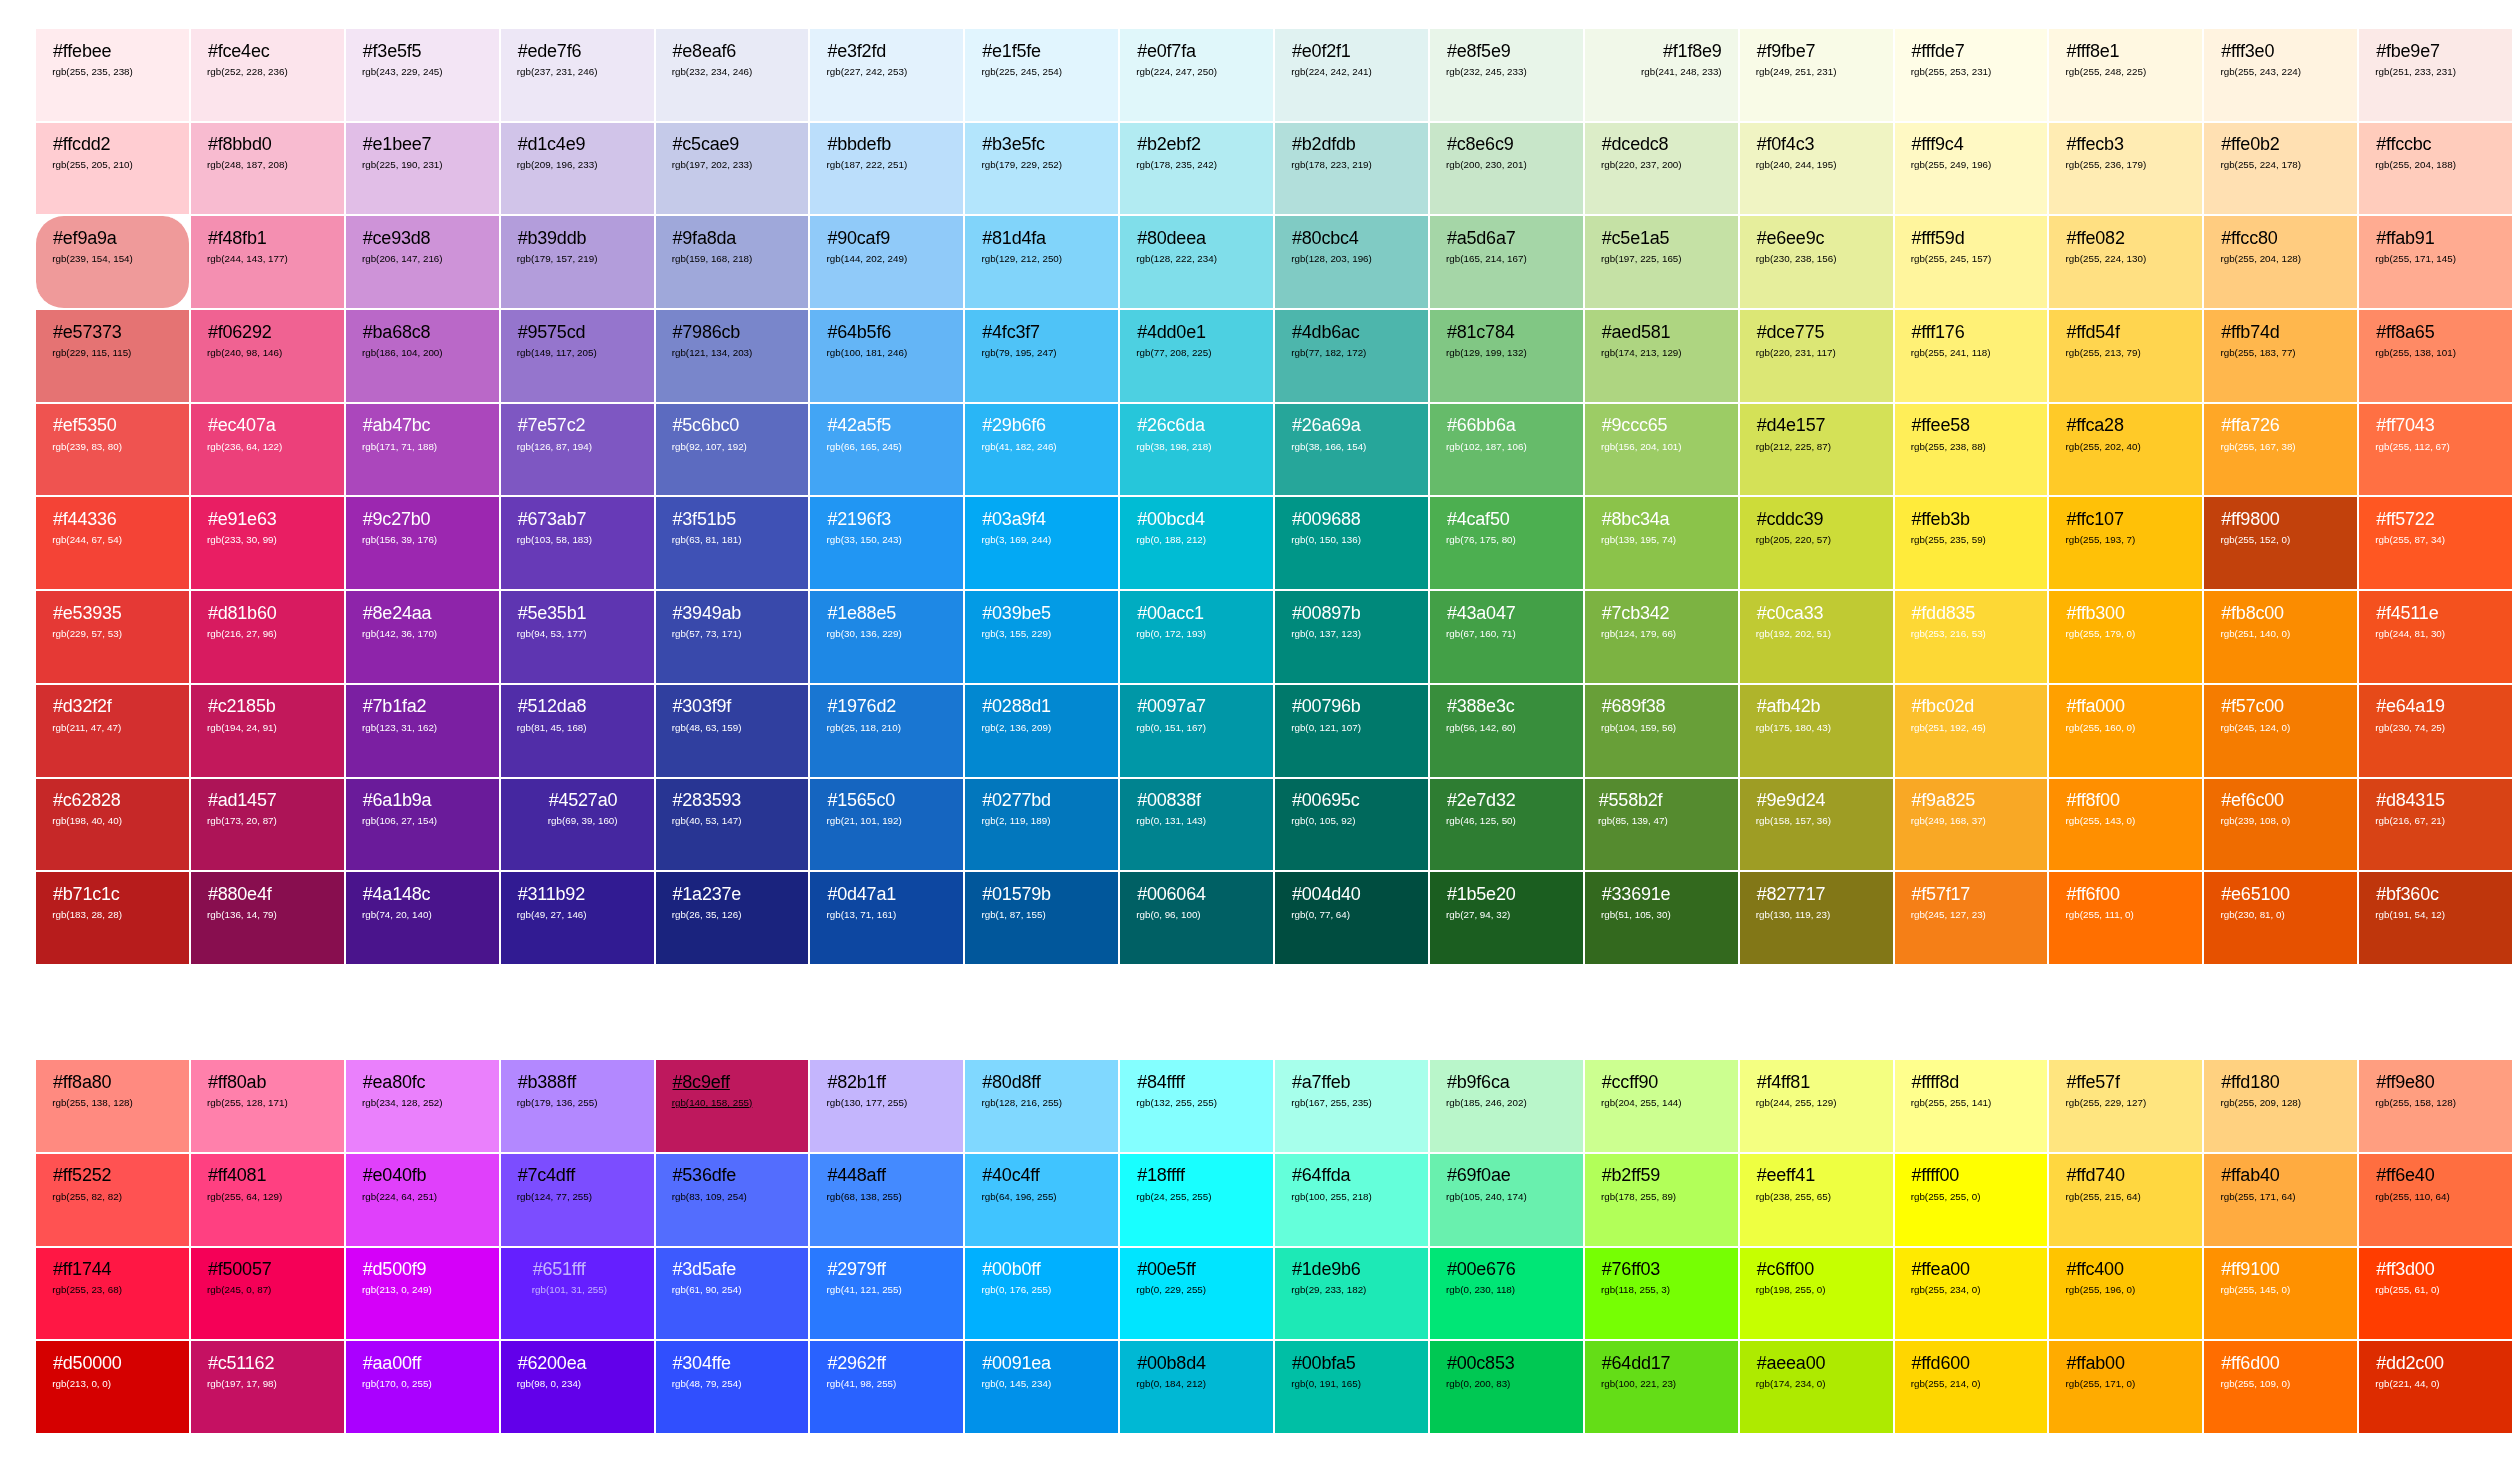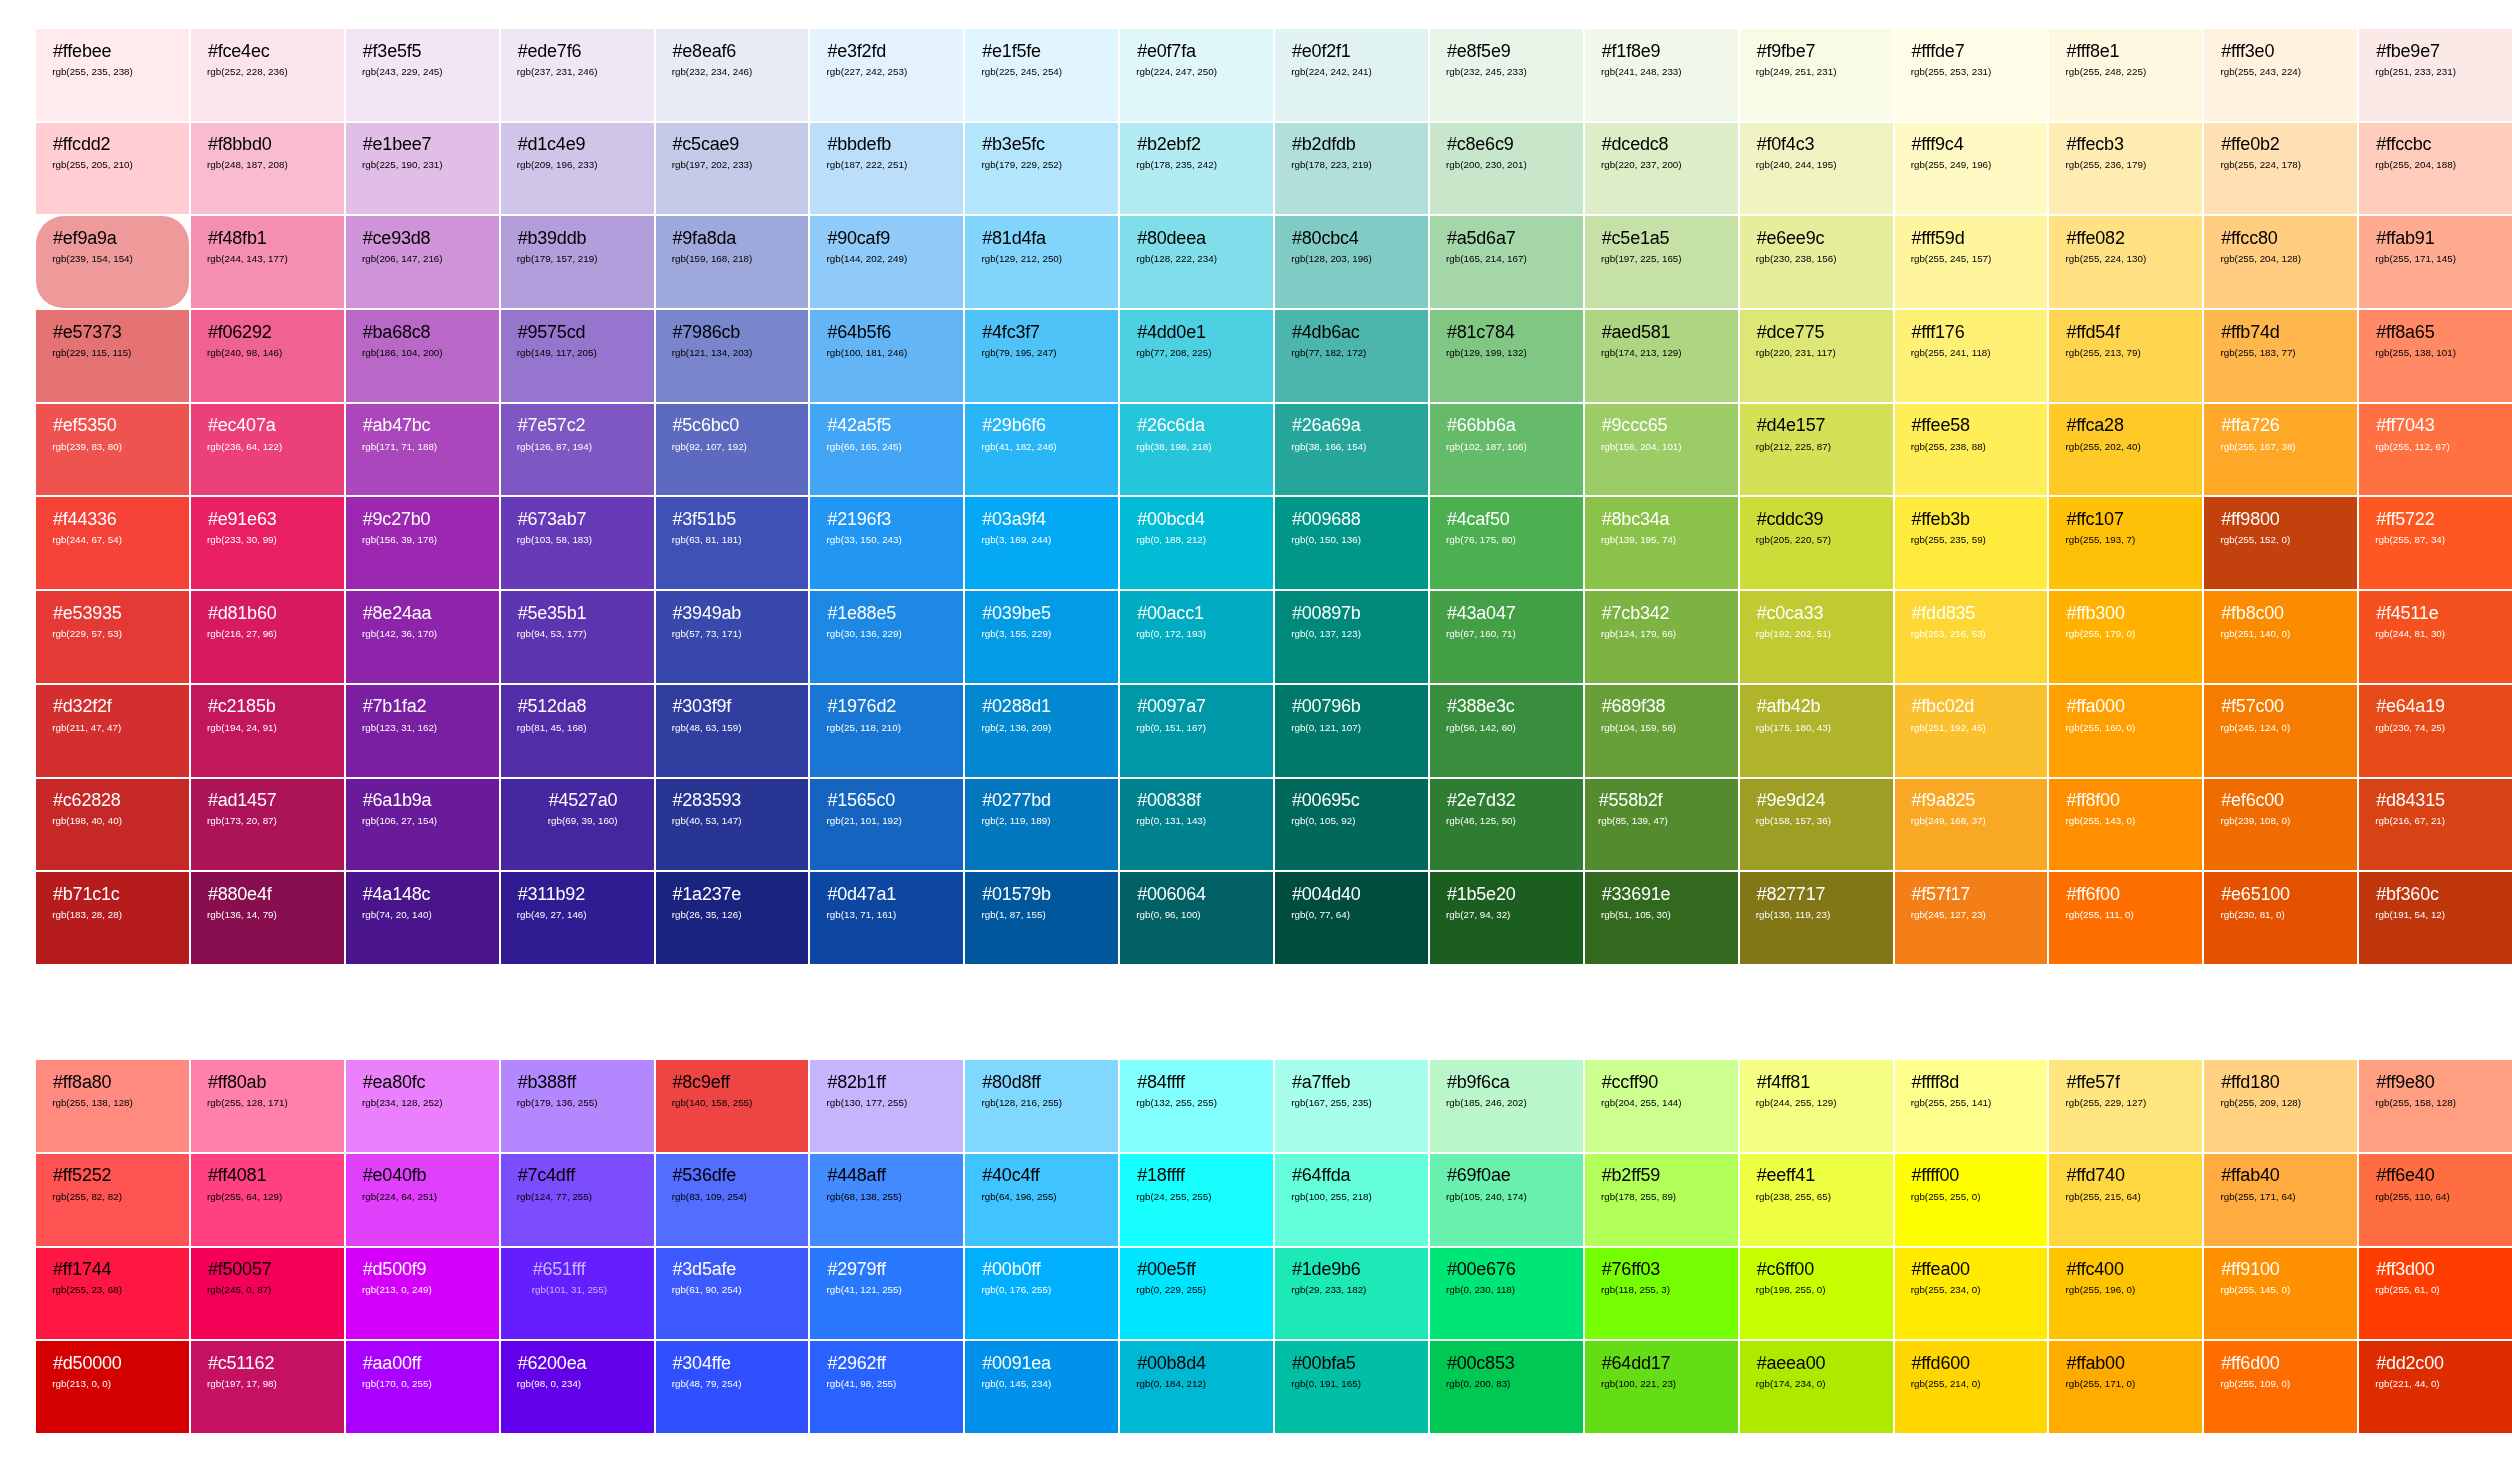--- a/index.html
+++ b/index.html
@@ -51,21 +51,21 @@
         <div class="swatch-rgb">rgb(224, 247, 250)</div>
       </div>
       <div class="swatch" style="background: rgb(224, 242, 241); color: rgb(0, 0, 0);">
         <div class="swatch-hex">#e0f2f1</div>
         <div class="swatch-rgb">rgb(224, 242, 241)</div>
       </div>
       <div class="swatch" style="background: rgb(232, 245, 233); color: rgb(0, 0, 0);">
         <div class="swatch-hex">#e8f5e9</div>
         <div class="swatch-rgb">rgb(232, 245, 233)</div>
       </div>
-      <div class="swatch" style="background: rgb(241, 248, 233); color: rgb(0, 0, 0);">
+      <div class="swatch" style="background: rgb(241, 248, 233); color: rgb(0, 0, 0); text-align: right;">
         <div class="swatch-hex">#f1f8e9</div>
         <div class="swatch-rgb">rgb(241, 248, 233)</div>
       </div>
       <div class="swatch" style="background: rgb(249, 251, 231); color: rgb(0, 0, 0);">
         <div class="swatch-hex">#f9fbe7</div>
         <div class="swatch-rgb">rgb(249, 251, 231)</div>
       </div>
       <div class="swatch" style="background: rgb(255, 253, 231); color: rgb(0, 0, 0);">
         <div class="swatch-hex">#fffde7</div>
         <div class="swatch-rgb">rgb(255, 253, 231)</div>
@@ -669,21 +669,21 @@
         <div class="swatch-rgb">rgb(255, 128, 171)</div>
       </div>
       <div class="swatch" style="background: rgb(234, 128, 252); color: rgb(0, 0, 0);">
         <div class="swatch-hex">#ea80fc</div>
         <div class="swatch-rgb">rgb(234, 128, 252)</div>
       </div>
       <div class="swatch" style="background: rgb(179, 136, 255); color: rgb(0, 0, 0);">
         <div class="swatch-hex">#b388ff</div>
         <div class="swatch-rgb">rgb(179, 136, 255)</div>
       </div>
-      <div class="swatch" style="background: #ef4444; color: rgb(0, 0, 0);">
+      <div class="swatch" style="background: #be185d; color: rgb(0, 0, 0); text-decoration: underline;">
         <div class="swatch-hex">#8c9eff</div>
         <div class="swatch-rgb">rgb(140, 158, 255)</div>
       </div>
       <div class="swatch" style="background: #c4b5fd; color: rgb(0, 0, 0);">
         <div class="swatch-hex">#82b1ff</div>
         <div class="swatch-rgb">rgb(130, 177, 255)</div>
       </div>
       <div class="swatch" style="background: rgb(128, 216, 255); color: rgb(0, 0, 0);">
         <div class="swatch-hex">#80d8ff</div>
         <div class="swatch-rgb">rgb(128, 216, 255)</div>

